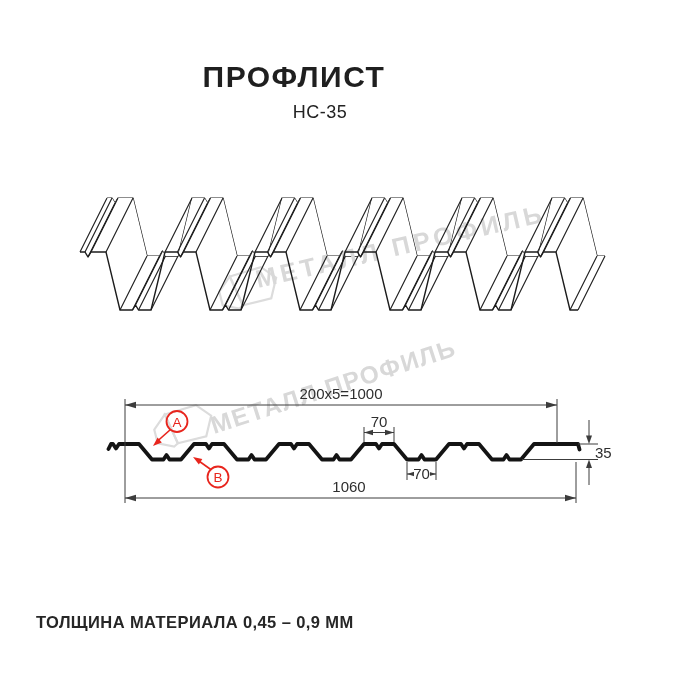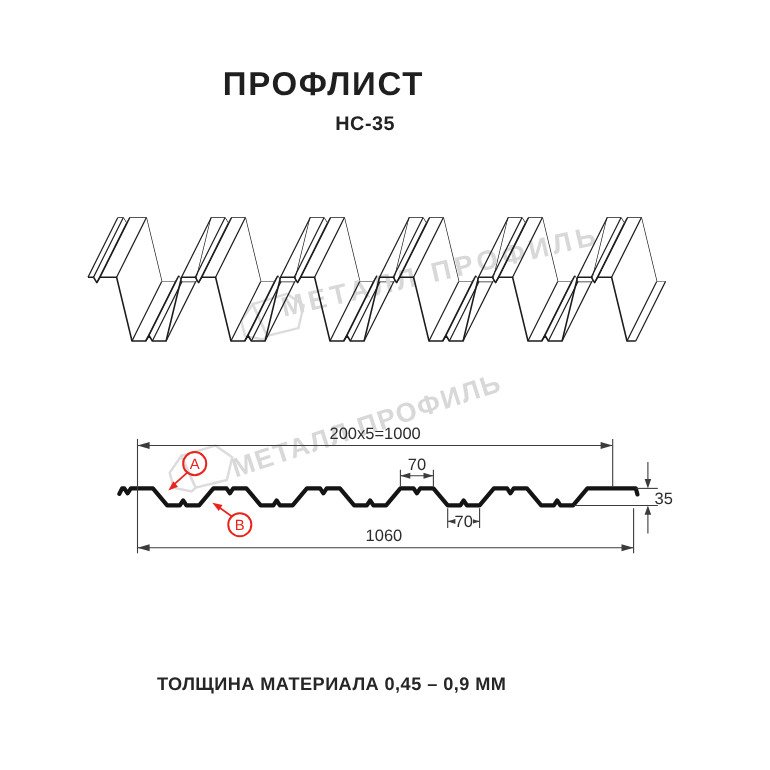--- a/index.html
+++ b/index.html
@@ -1,23 +1,23 @@
 <!DOCTYPE html>
 <html><head>
 <meta charset="utf-8">
 <style>
   html,body{margin:0;padding:0;background:#fff;}
   .page{position:relative;width:700px;height:700px;background:#fff;overflow:hidden;
         font-family:"Liberation Sans","DejaVu Sans",sans-serif;}
   .title{position:absolute;top:60px;left:0;width:588px;text-align:center;
          font-size:30px;font-weight:700;letter-spacing:1.5px;color:#1f1f1f;}
-  .subtitle{position:absolute;top:102px;left:12px;width:640px;text-align:center;
-            font-size:18px;font-weight:700;letter-spacing:.5px;color:#222;}
-  .caption{position:absolute;top:613px;left:0;width:603px;text-align:center;
-           font-size:16.5px;font-weight:600;letter-spacing:.4px;color:#262626;}
+  .subtitle{position:absolute;top:102px;left:0;width:640px;text-align:center;
+            font-size:18px;font-weight:400;letter-spacing:.5px;color:#222;}
+  .caption{position:absolute;top:613px;left:0;width:603px;text-align:left;
+           font-size:16.5px;font-weight:600;letter-spacing:.4px;color:#262626;padding-left:36px;}
   svg text{font-family:"Liberation Sans","DejaVu Sans",sans-serif;}
   .dim-text{font-size:15px;fill:#2e2e2e;}
   .dim-line{stroke:#3c3c3c;stroke-width:1;fill:none;}
   .dim-arrow{fill:#3c3c3c;stroke:none;}
   .wm-text{font-size:25px;font-weight:bold;letter-spacing:4px;}
   .wm-text2{font-size:24.5px;font-weight:bold;letter-spacing:1.5px;}
   .logo-path{fill:none;stroke-width:2.2;}
   .red-circ{fill:none;stroke-width:1.8;}
   .red-lead{fill:none;stroke-width:1.6;}
   .red-text{font-size:13.5px;font-weight:400;}

